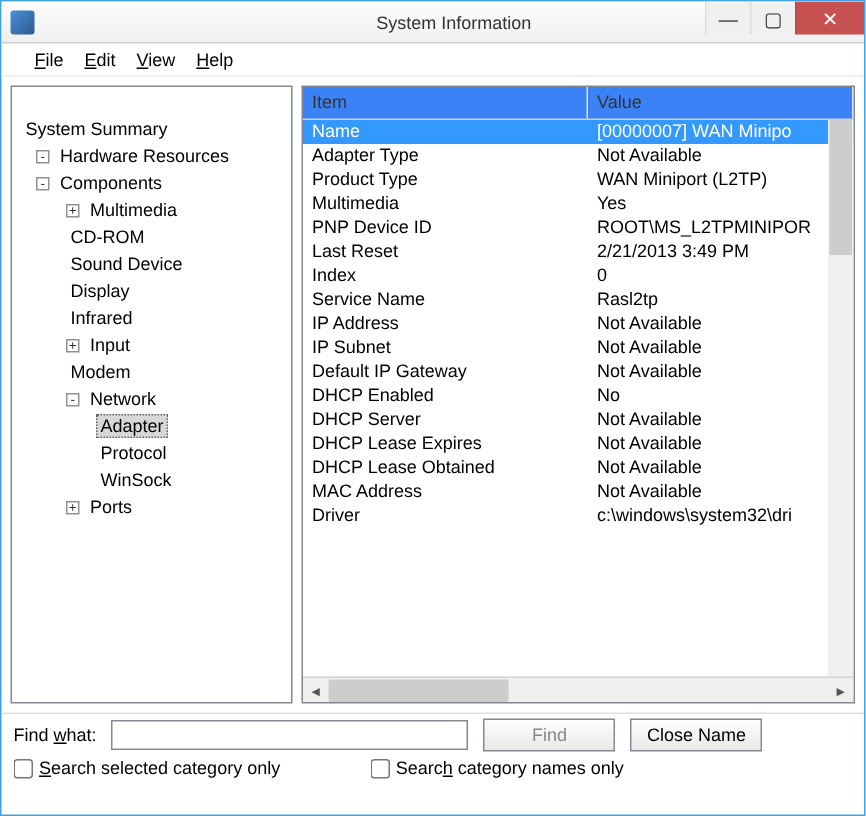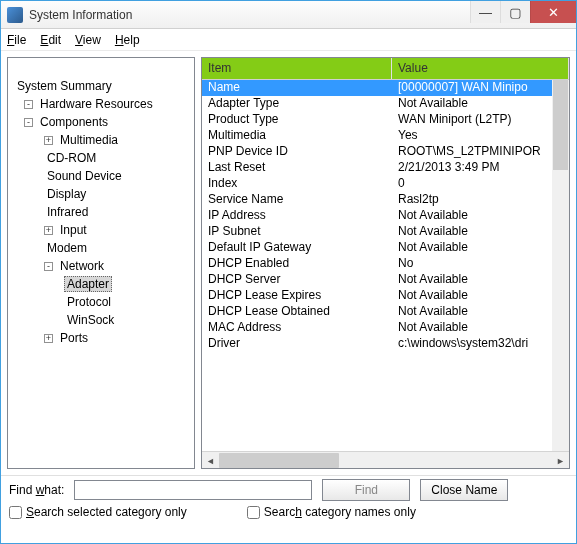--- a/index.html
+++ b/index.html
@@ -21,20 +21,21 @@
     align-items: center;
     position: relative;
   }
   .titlebar .icon {
     width: 16px; height: 16px; margin: 0 6px;
     background: linear-gradient(135deg, #4a90d9, #2c5a8c);
     border-radius: 2px;
   }
   .titlebar .title {
     flex: 1;
+    text-align: center;
     color: #333;
     font-size: 12px;
   }
   .winbtns {
     display: flex;
     height: 22px;
     position: absolute;
     right: 0; top: 0;
   }
   .winbtn {
@@ -45,21 +46,21 @@
     border-left: 1px solid rgba(0,0,0,0.08);
     color: #333;
     background: #f0f0f0;
   }
   .winbtn.close { background: #c75050; color: #fff; width: 46px; }
   .menubar {
     height: 22px;
     background: #fff;
     display: flex;
     align-items: center;
-    padding: 0 6px;
+    padding: 0 22px;
     gap: 14px;
     border-bottom: 1px solid #eaeaea;
   }
   .menuitem { color: #000; }
   .menuitem .ul { text-decoration: underline; }
   .content {
     display: flex;
     height: 424px;
     padding: 6px;
     gap: 6px;
@@ -112,21 +113,21 @@
   .indent-2 { padding-left: 34px; }
   .indent-3 { padding-left: 54px; }
 
   .right {
     flex: 1;
     display: flex;
     flex-direction: column;
   }
   .grid-header {
     display: flex;
-    background: #84cc16;
+    background: #3b82f6;
     border-bottom: 1px solid #d0d0d0;
     height: 22px;
   }
   .grid-header .col {
     padding: 3px 6px;
     border-right: 1px solid #e0e0e0;
     color: #333;
   }
   .col-item { width: 190px; }
   .col-value { flex: 1; }

